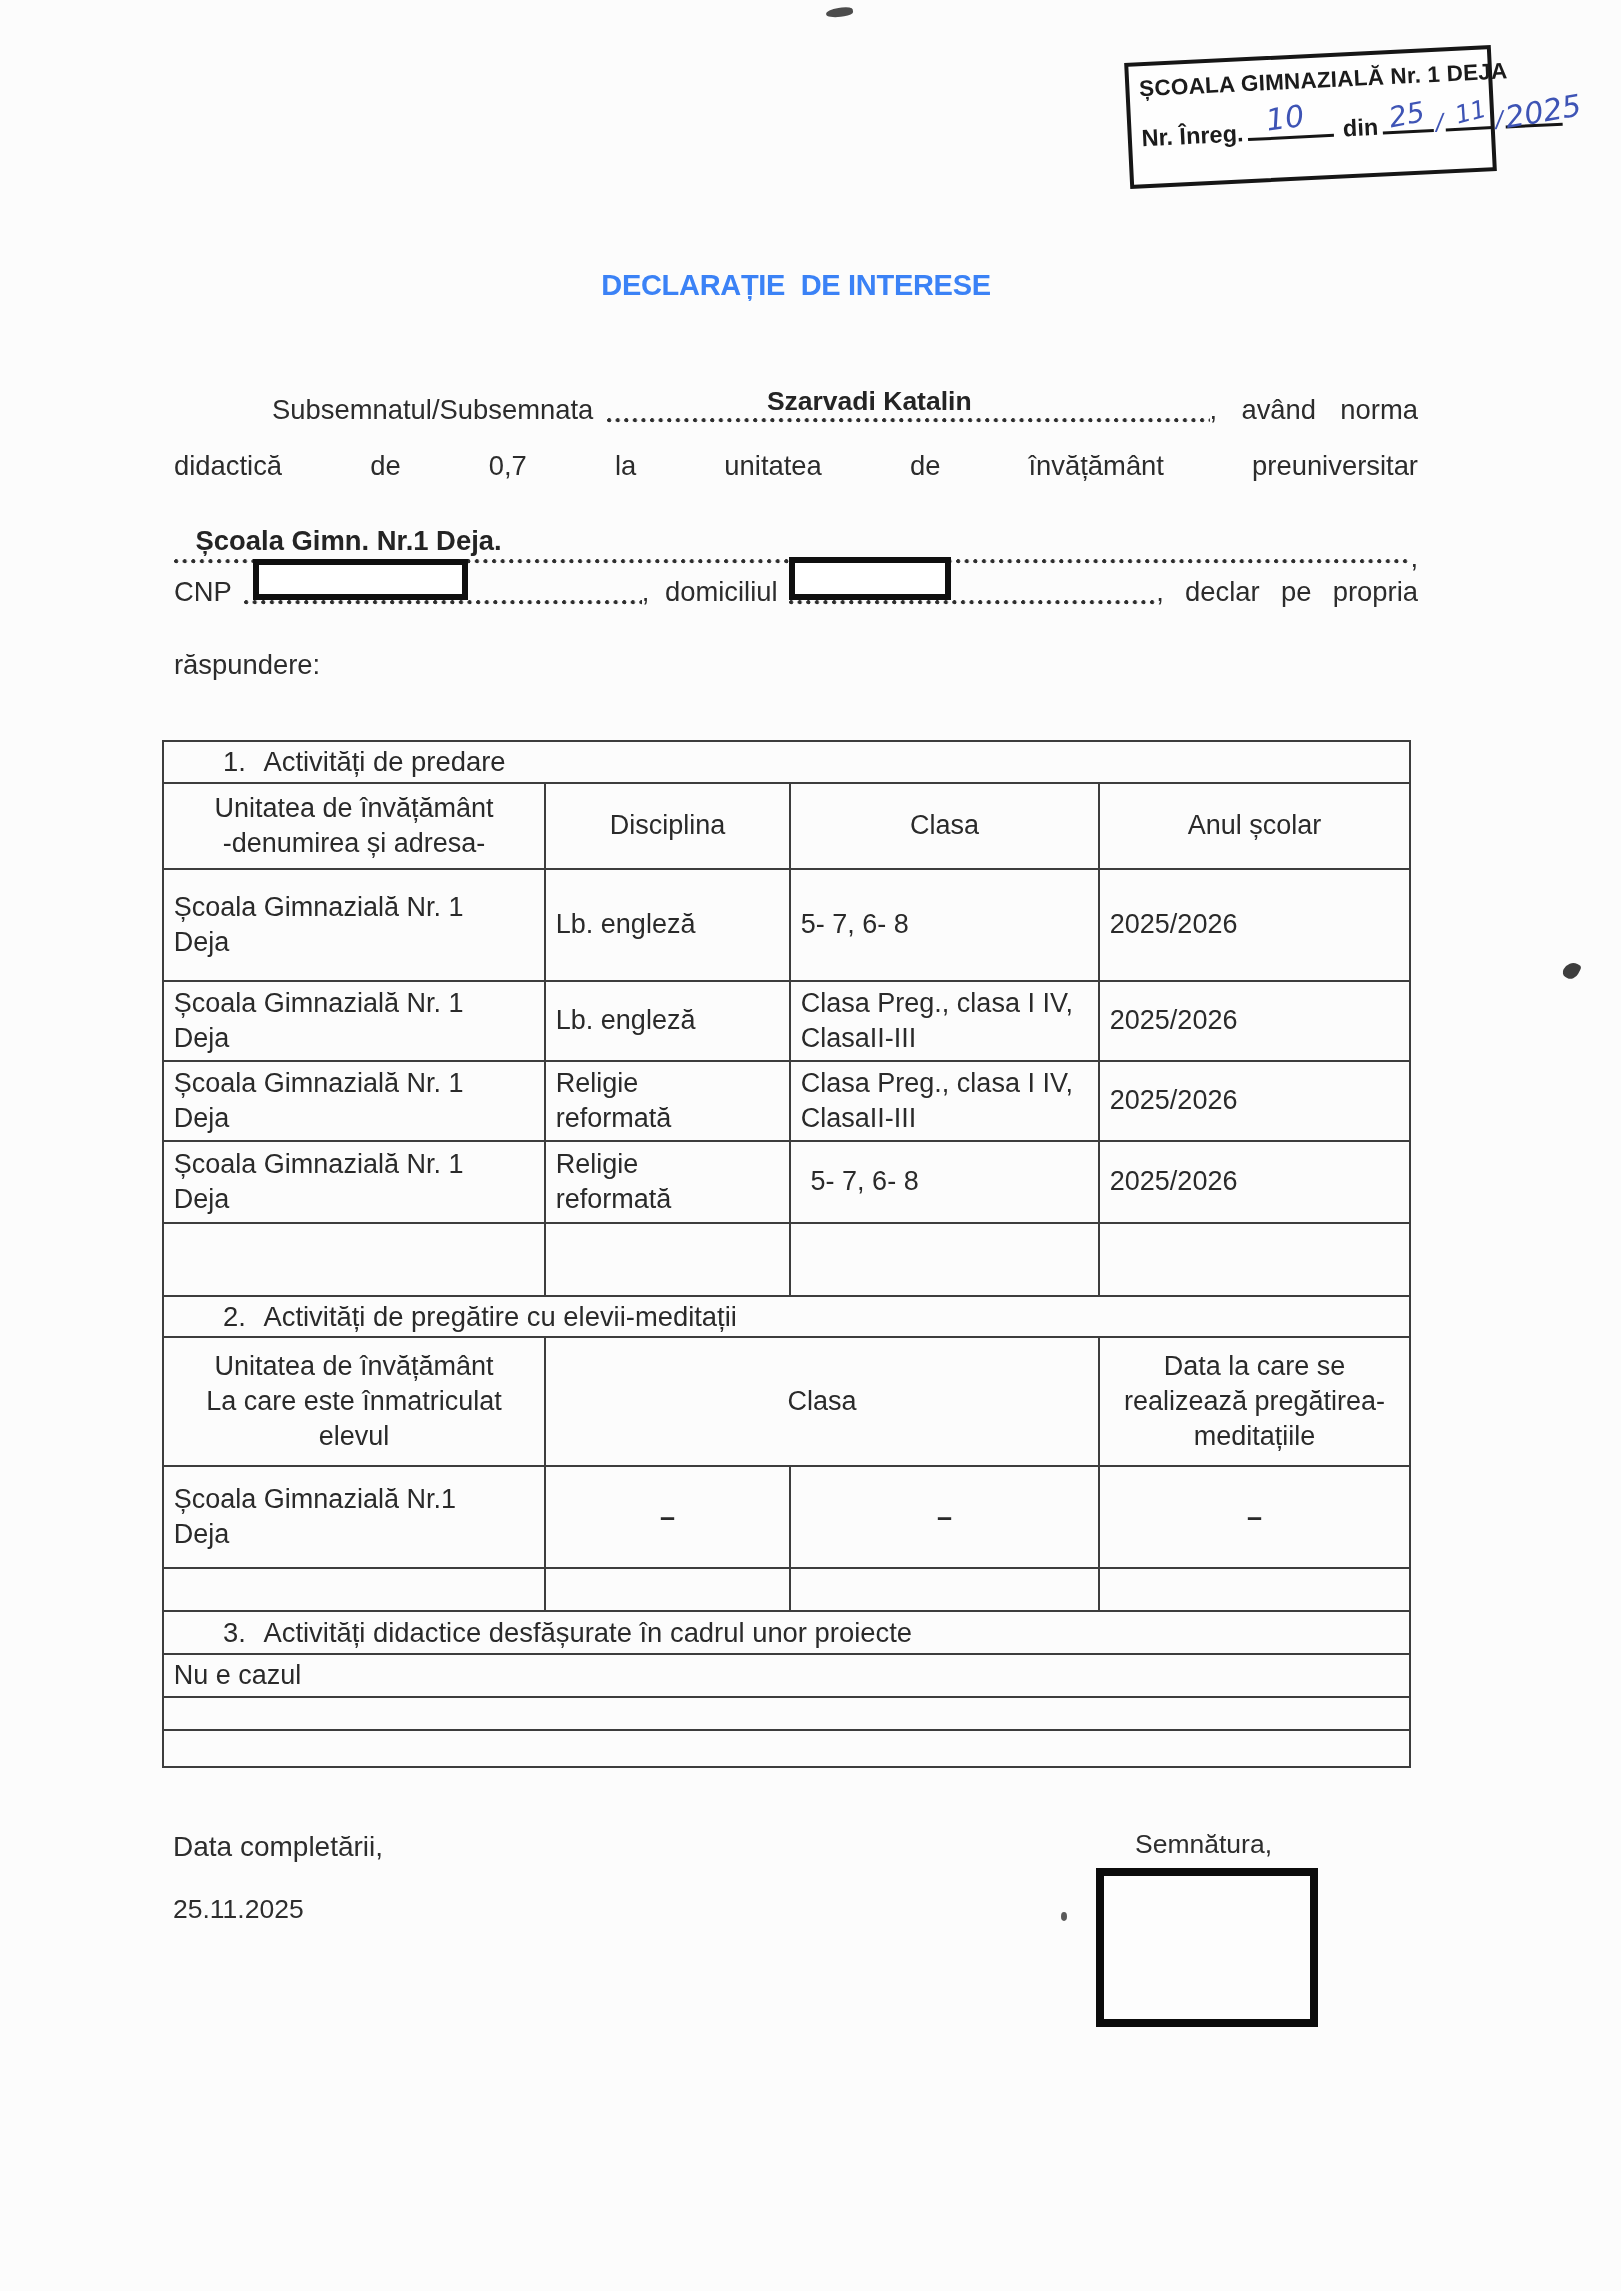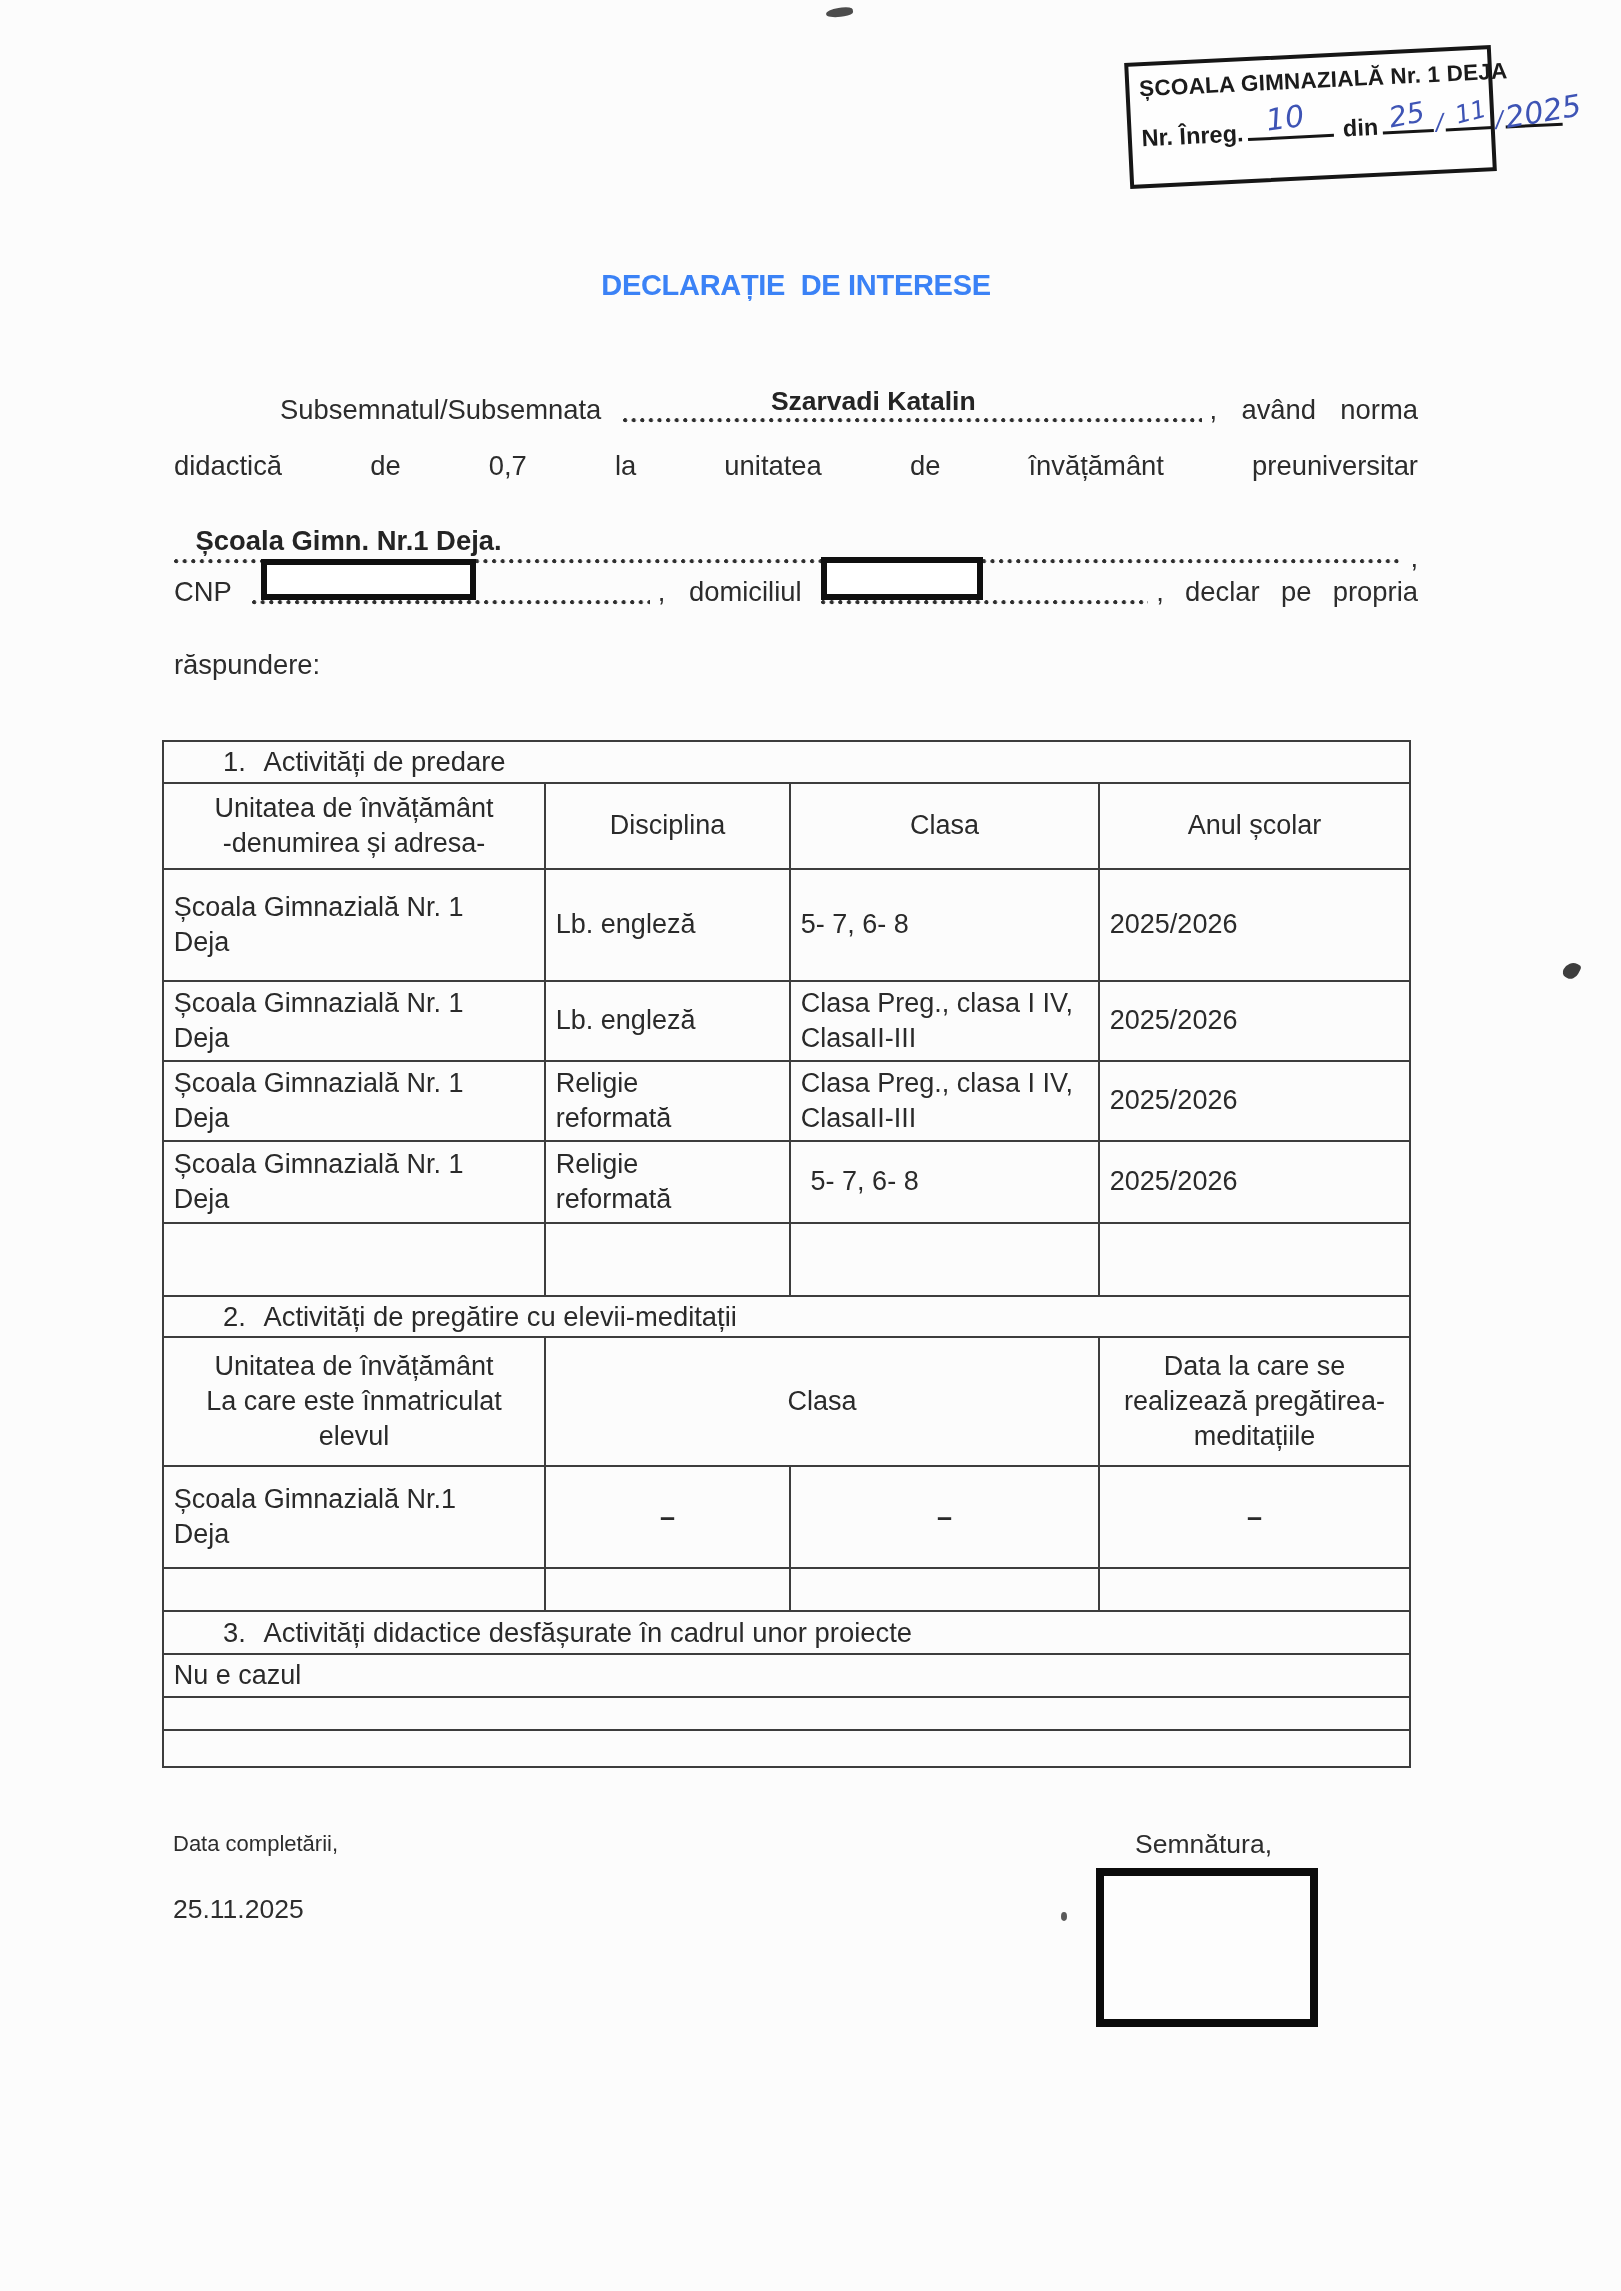--- a/index.html
+++ b/index.html
@@ -41,21 +41,21 @@
     margin:0 2.9px; flex:none;}
   .din{margin-left:9.8px;}
 
   
   .title{position:absolute; left:174px; top:269px; width:1244px;
     text-align:center; font-weight:bold; font-size:29px; color:#3b82f6;
     white-space:pre; letter-spacing:-0.3px;}
 
   
   .iline{position:absolute; left:174px; width:1244px; display:flex;
-    align-items:baseline; font-size:27.4px; color:#2c2c2c;gap:8px;}
+    align-items:baseline; font-size:27.4px; color:#2c2c2c;}
   .indent{display:inline-block; width:98px; flex:none;}
   .dotseg{position:relative; display:inline-block; height:6.9px; align-self:flex-end;
     background-image:radial-gradient(circle at 2.2px 2.2px, #2e2e2e 1.8px, rgba(0,0,0,0) 2.3px);
     background-size:8.6px 4.9px; background-repeat:repeat-x; background-position:0 bottom;
     margin-bottom:2.9px;text-decoration:underline;}
   .grow{flex:1 1 auto;}
   .l1{top:394px;}
   .l1 .dotseg{margin-left:13.7px;}
   .filled-name{position:absolute; left:0; right:0; bottom:5.9px; text-align:center;
     transform:translateX(-39px); font-weight:bold; font-size:26.5px; color:#242424; white-space:nowrap;}
@@ -95,21 +95,21 @@
   tr.d5 td{height:102px;}
   tr.e2 td{height:43px;}
   tr.sec3-head td{height:43px;}
   tr.d6 td{height:43px;}
   tr.e3 td{height:33px;}
   tr.e4 td{height:37px;}
   td.ctr{text-align:center; font-weight:bold;}
   td.pad-more{padding-left:19.6px;}
 
   
-  .f-date-label{position:absolute; left:173px; top:1831px; font-size:22px;}
+  .f-date-label{position:absolute; left:173px; top:1831px; font-size:28px;}
   .f-date-value{position:absolute; left:173px; top:1894px; font-size:26.5px;}
   .f-sign-label{position:absolute; left:1135px; top:1829px; font-size:26.5px;}
   .sig-box{position:absolute; left:1096px; top:1868px; width:206px; height:143px;
     border:8.8px solid #0c0c0c; background:#fdfdfd;}
 </style>
 </head>
 <body>
 
 <div class="page">
 

